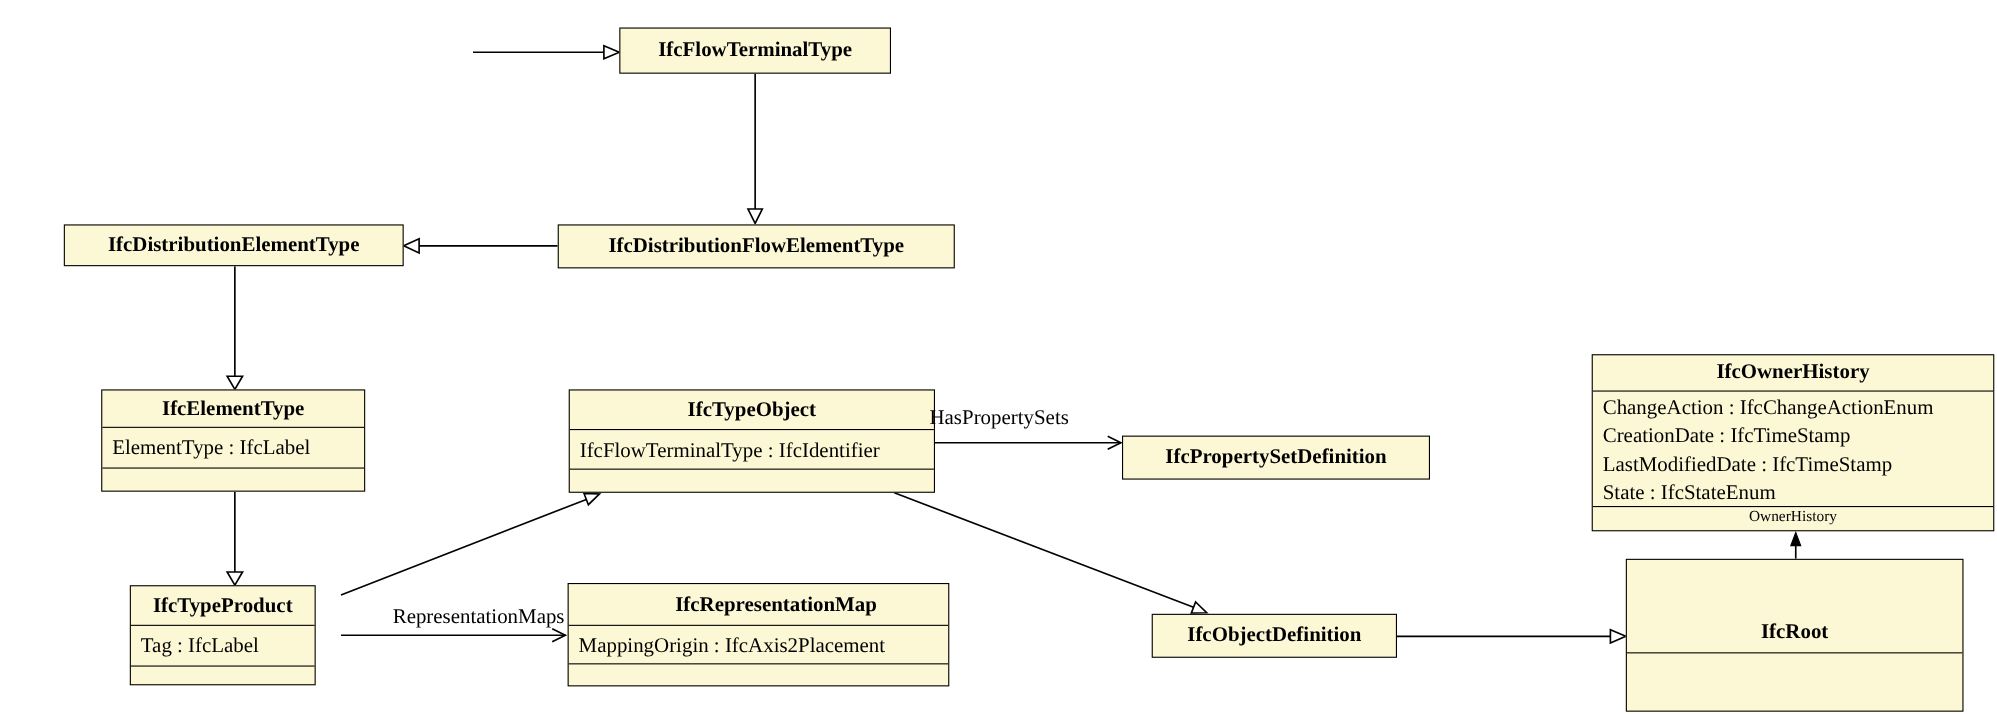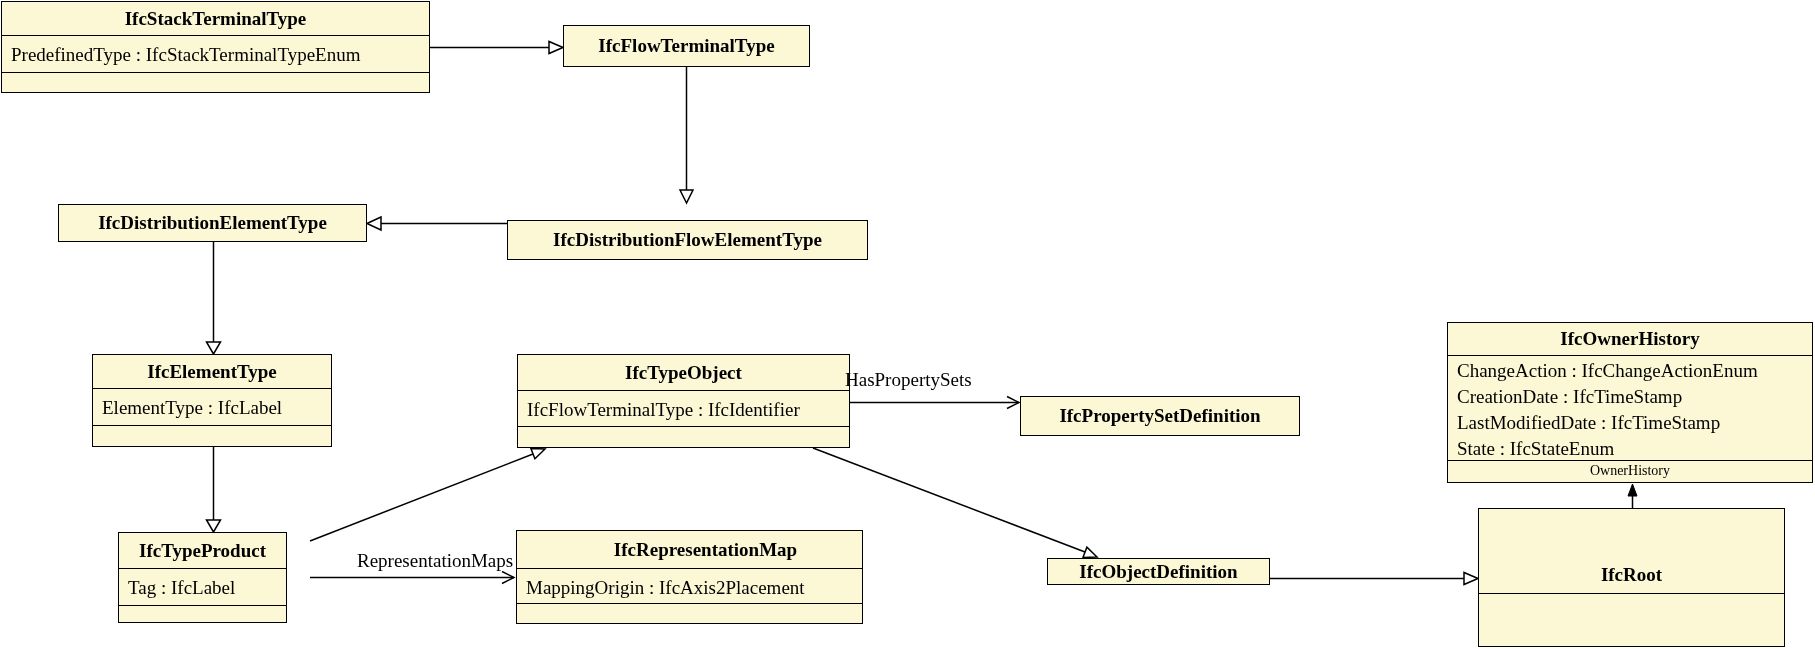--- a/index.html
+++ b/index.html
@@ -124,37 +124,30 @@
       <line x1="310" y1="577.5" x2="514" y2="577.5"></line>
       <polyline points="502,571.5 514,577.5 502,583.5"></polyline>
     </g>
 
     <g>
       <line x1="1632.5" y1="508" x2="1632.5" y2="494"></line>
       <polygon class="solid" points="1632.5,484 1628,496 1637,496"></polygon>
     </g>
   </svg>
 
-  <div class="uml-class" style="left:1px; top:1px; width:429px; height:92px;">
-    <div class="title" style="height:33px;">IfcStackTerminalType</div>
-    <div class="attrs pad">
-      <div>PredefinedType : IfcStackTerminalTypeEnum</div>
-    </div>
-    <div class="empty" style="height:19px;"></div>
-  </div>
 
   <div class="uml-class single" style="left:563px; top:25px; width:247px; height:42px;">
     <div class="title">IfcFlowTerminalType</div>
   </div>
 
   <div class="uml-class single" style="left:58px; top:204px; width:309px; height:38px;">
     <div class="title">IfcDistributionElementType</div>
   </div>
 
-  <div class="uml-class single" style="left:507px; top:220px; width:361px; height:40px;">
+  <div class="uml-class single" style="left:507px; top:204px; width:361px; height:40px;">
     <div class="title">IfcDistributionFlowElementType</div>
   </div>
 
   <div class="uml-class" style="left:92px; top:354px; width:240px; height:93px;">
     <div class="title" style="height:33px;">IfcElementType</div>
     <div class="attrs pad">
       <div>ElementType : IfcLabel</div>
     </div>
     <div class="empty" style="height:20px;"></div>
   </div>
@@ -191,21 +184,21 @@
   </div>
 
   <div class="uml-class" style="left:516px; top:530px; width:347px; height:94px;">
     <div class="title" style="height:37px;margin-left:32px;">IfcRepresentationMap</div>
     <div class="attrs pad">
       <div>MappingOrigin : IfcAxis2Placement</div>
     </div>
     <div class="empty" style="height:19px;"></div>
   </div>
 
-  <div class="uml-class single" style="left:1047px; top:558px; width:223px; height:27px;">
+  <div class="uml-class single" style="left:1047px; top:558px; width:223px; height:40px;">
     <div class="title">IfcObjectDefinition</div>
   </div>
 
   <div class="uml-class" style="left:1478px; top:508px; width:307px; height:139px;">
     <div class="title" style="height:36px;margin-top:48px;">IfcRoot</div>
     <div class="empty" style="height:19px;"></div>
   </div>
 
   <div class="edge-label" style="left:845px; top:369px;">HasPropertySets</div>
   <div class="edge-label" style="left:357px; top:550px;">RepresentationMaps</div>

